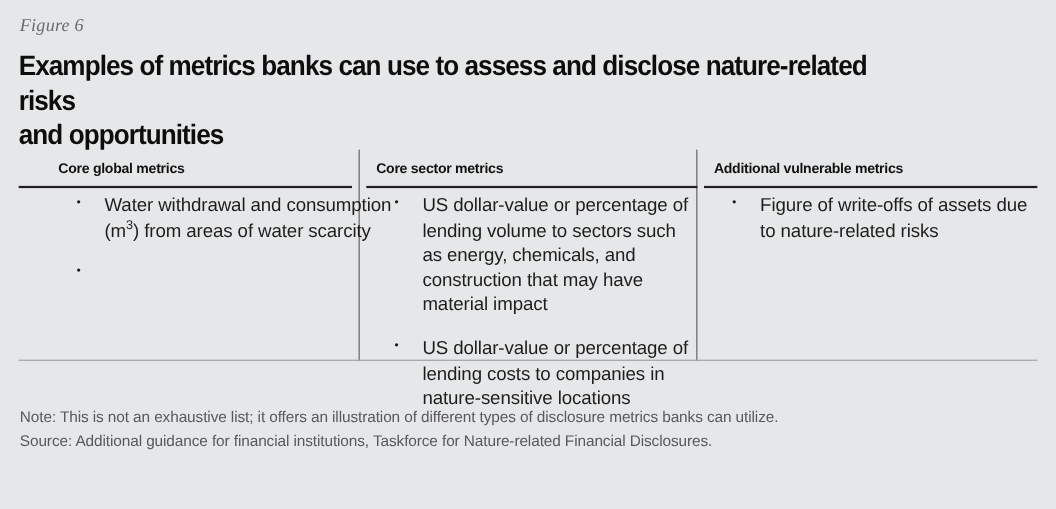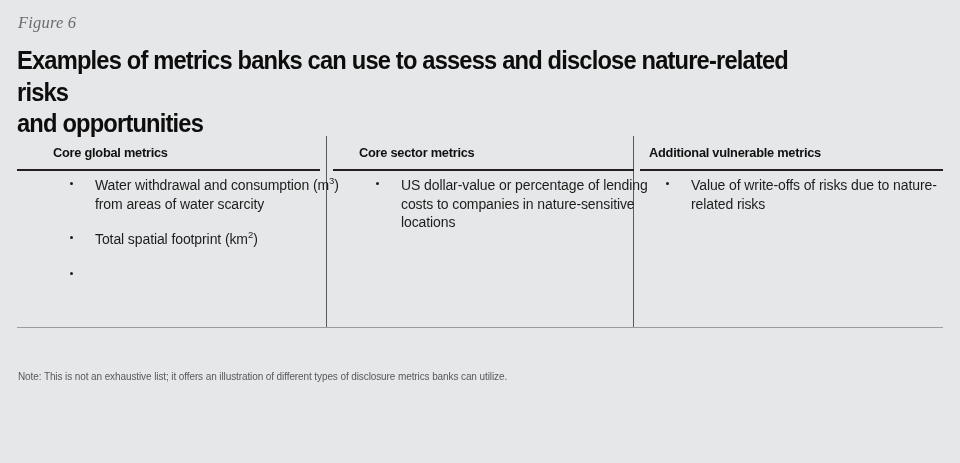--- a/index.html
+++ b/index.html
@@ -64,21 +64,21 @@
     width: 100%;
     height: 100%;
   }
   .col {
     position: absolute;
     top: 0;
     height: 100%;
     box-sizing: border-box;
   }
   .col-1 { left: 0px;   width: 309px; margin-left: 36px; }
-  .col-2 { left: 309px; width: 307px; margin-left: 17px; }
+  .col-2 { left: 309px; width: 307px; }
   .col-3 { left: 616px; width: 310px; }
 
   .col-2 .col-body, .col-3 .col-body,
   .col-2 .col-head, .col-3 .col-head { padding-left: 16px; }
 
   .vdiv {
     position: absolute;
     top: 0;
     width: 1px;
     height: 192px;
@@ -124,21 +124,21 @@
   }
   ul.bullets {
     list-style: none;
     margin: 0;
     padding: 0;
   }
   ul.bullets li {
     position: relative;
     padding-left: 42px;
     margin-bottom: 17px;
-    font-size: 14px;
+    font-size: 17px;
     line-height: 1.33;
     color: #1d1d1d;
     letter-spacing: -0.1px;
   }
   ul.bullets li:last-child { margin-bottom: 0; }
   ul.bullets li .dot {
     position: absolute;
     left: 17px;
     top: 6px;
     width: 3px;
@@ -149,21 +149,21 @@
   sup { font-size: 0.68em; vertical-align: super; line-height: 0; }
 
   
   .notes {
     position: absolute;
     left: 18px;
     top: 369px;
     width: 910px;
   }
   .notes div {
-    font-size: 10px;
+    font-size: 14px;
     line-height: 1.52;
     color: #58595b;
     letter-spacing: -0.1px;
   }
 
   
   .footer {
     position: absolute;
     left: 0;
     top: 420px;
@@ -197,59 +197,60 @@
       <div class="col col-1">
         <div class="col-head">Core global metrics</div>
         <div class="col-body">
           <ul class="bullets">
             <li>
               <span class="dot"></span>
               <span>Water withdrawal and consumption (m<sup>3</sup>) from areas of water scarcity</span>
             </li>
             <li>
               <span class="dot"></span>
-              <span>Total spatial footprint (km<sup>2</sup>)</span>
-            </li>
-            <li>
-              <span class="dot"></span>
             </li>
           </ul>
         </div>
       </div>
 
       <div class="col col-2">
         <div class="col-head">Core sector metrics</div>
         <div class="col-body">
           <ul class="bullets">
             <li>
               <span class="dot"></span>
+              <span>US dollar-value or percentage of lending volume to sectors such as energy, chemicals, and construction that may have material impact</span>
+            </li>
+            <li>
+              <span class="dot"></span>
               <span>US dollar-value or percentage of lending costs to companies in nature-sensitive locations</span>
             </li>
           </ul>
         </div>
       </div>
 
       <div class="col col-3">
         <div class="col-head">Additional vulnerable metrics</div>
         <div class="col-body">
           <ul class="bullets">
             <li>
               <span class="dot"></span>
-              <span>Value of write-offs of risks due to nature-related risks</span>
+              <span>Figure of write-offs of assets due to nature-related risks</span>
             </li>
           </ul>
         </div>
       </div>
 
       <div class="bottom-rule"></div>
     </div>
   </div>
 
   <div class="notes">
     <div>Note: This is not an exhaustive list; it offers an illustration of different types of disclosure metrics banks can utilize.</div>
+    <div>Source: Additional guidance for financial institutions, Taskforce for Nature-related Financial Disclosures.</div>
   </div>
 
   <div class="footer">
     
     
     
   </div>
 
 </div>
 

